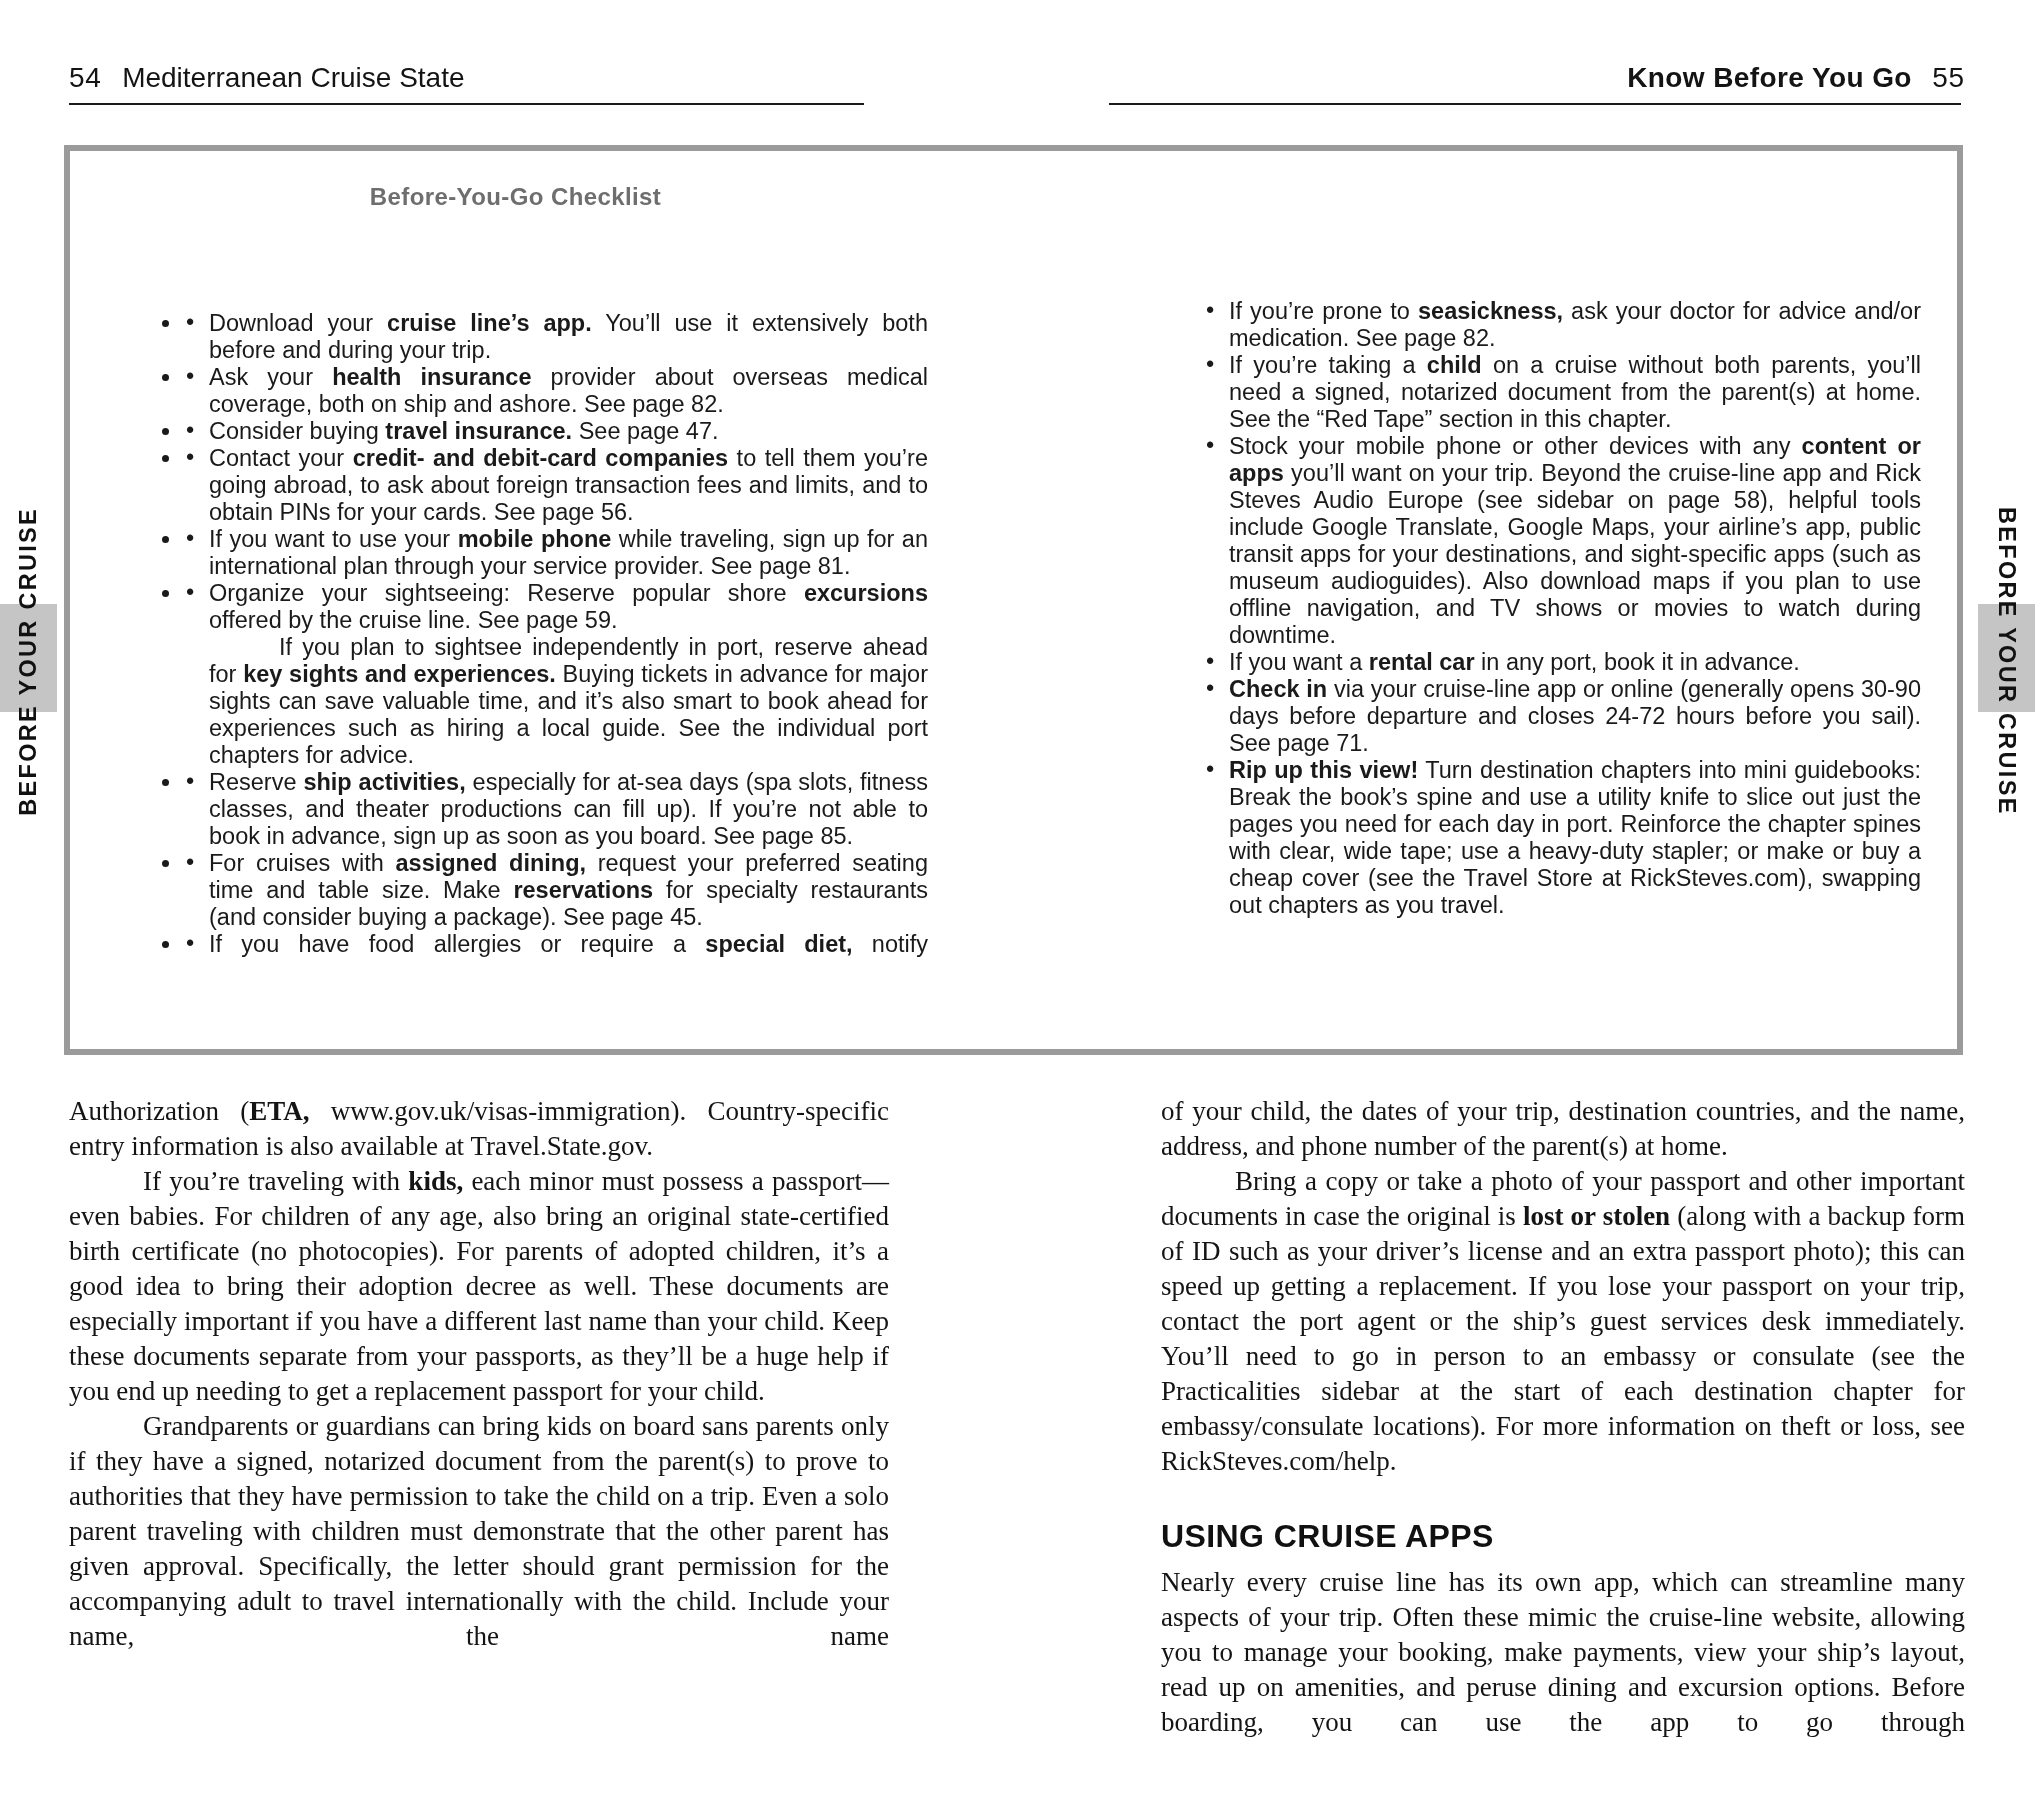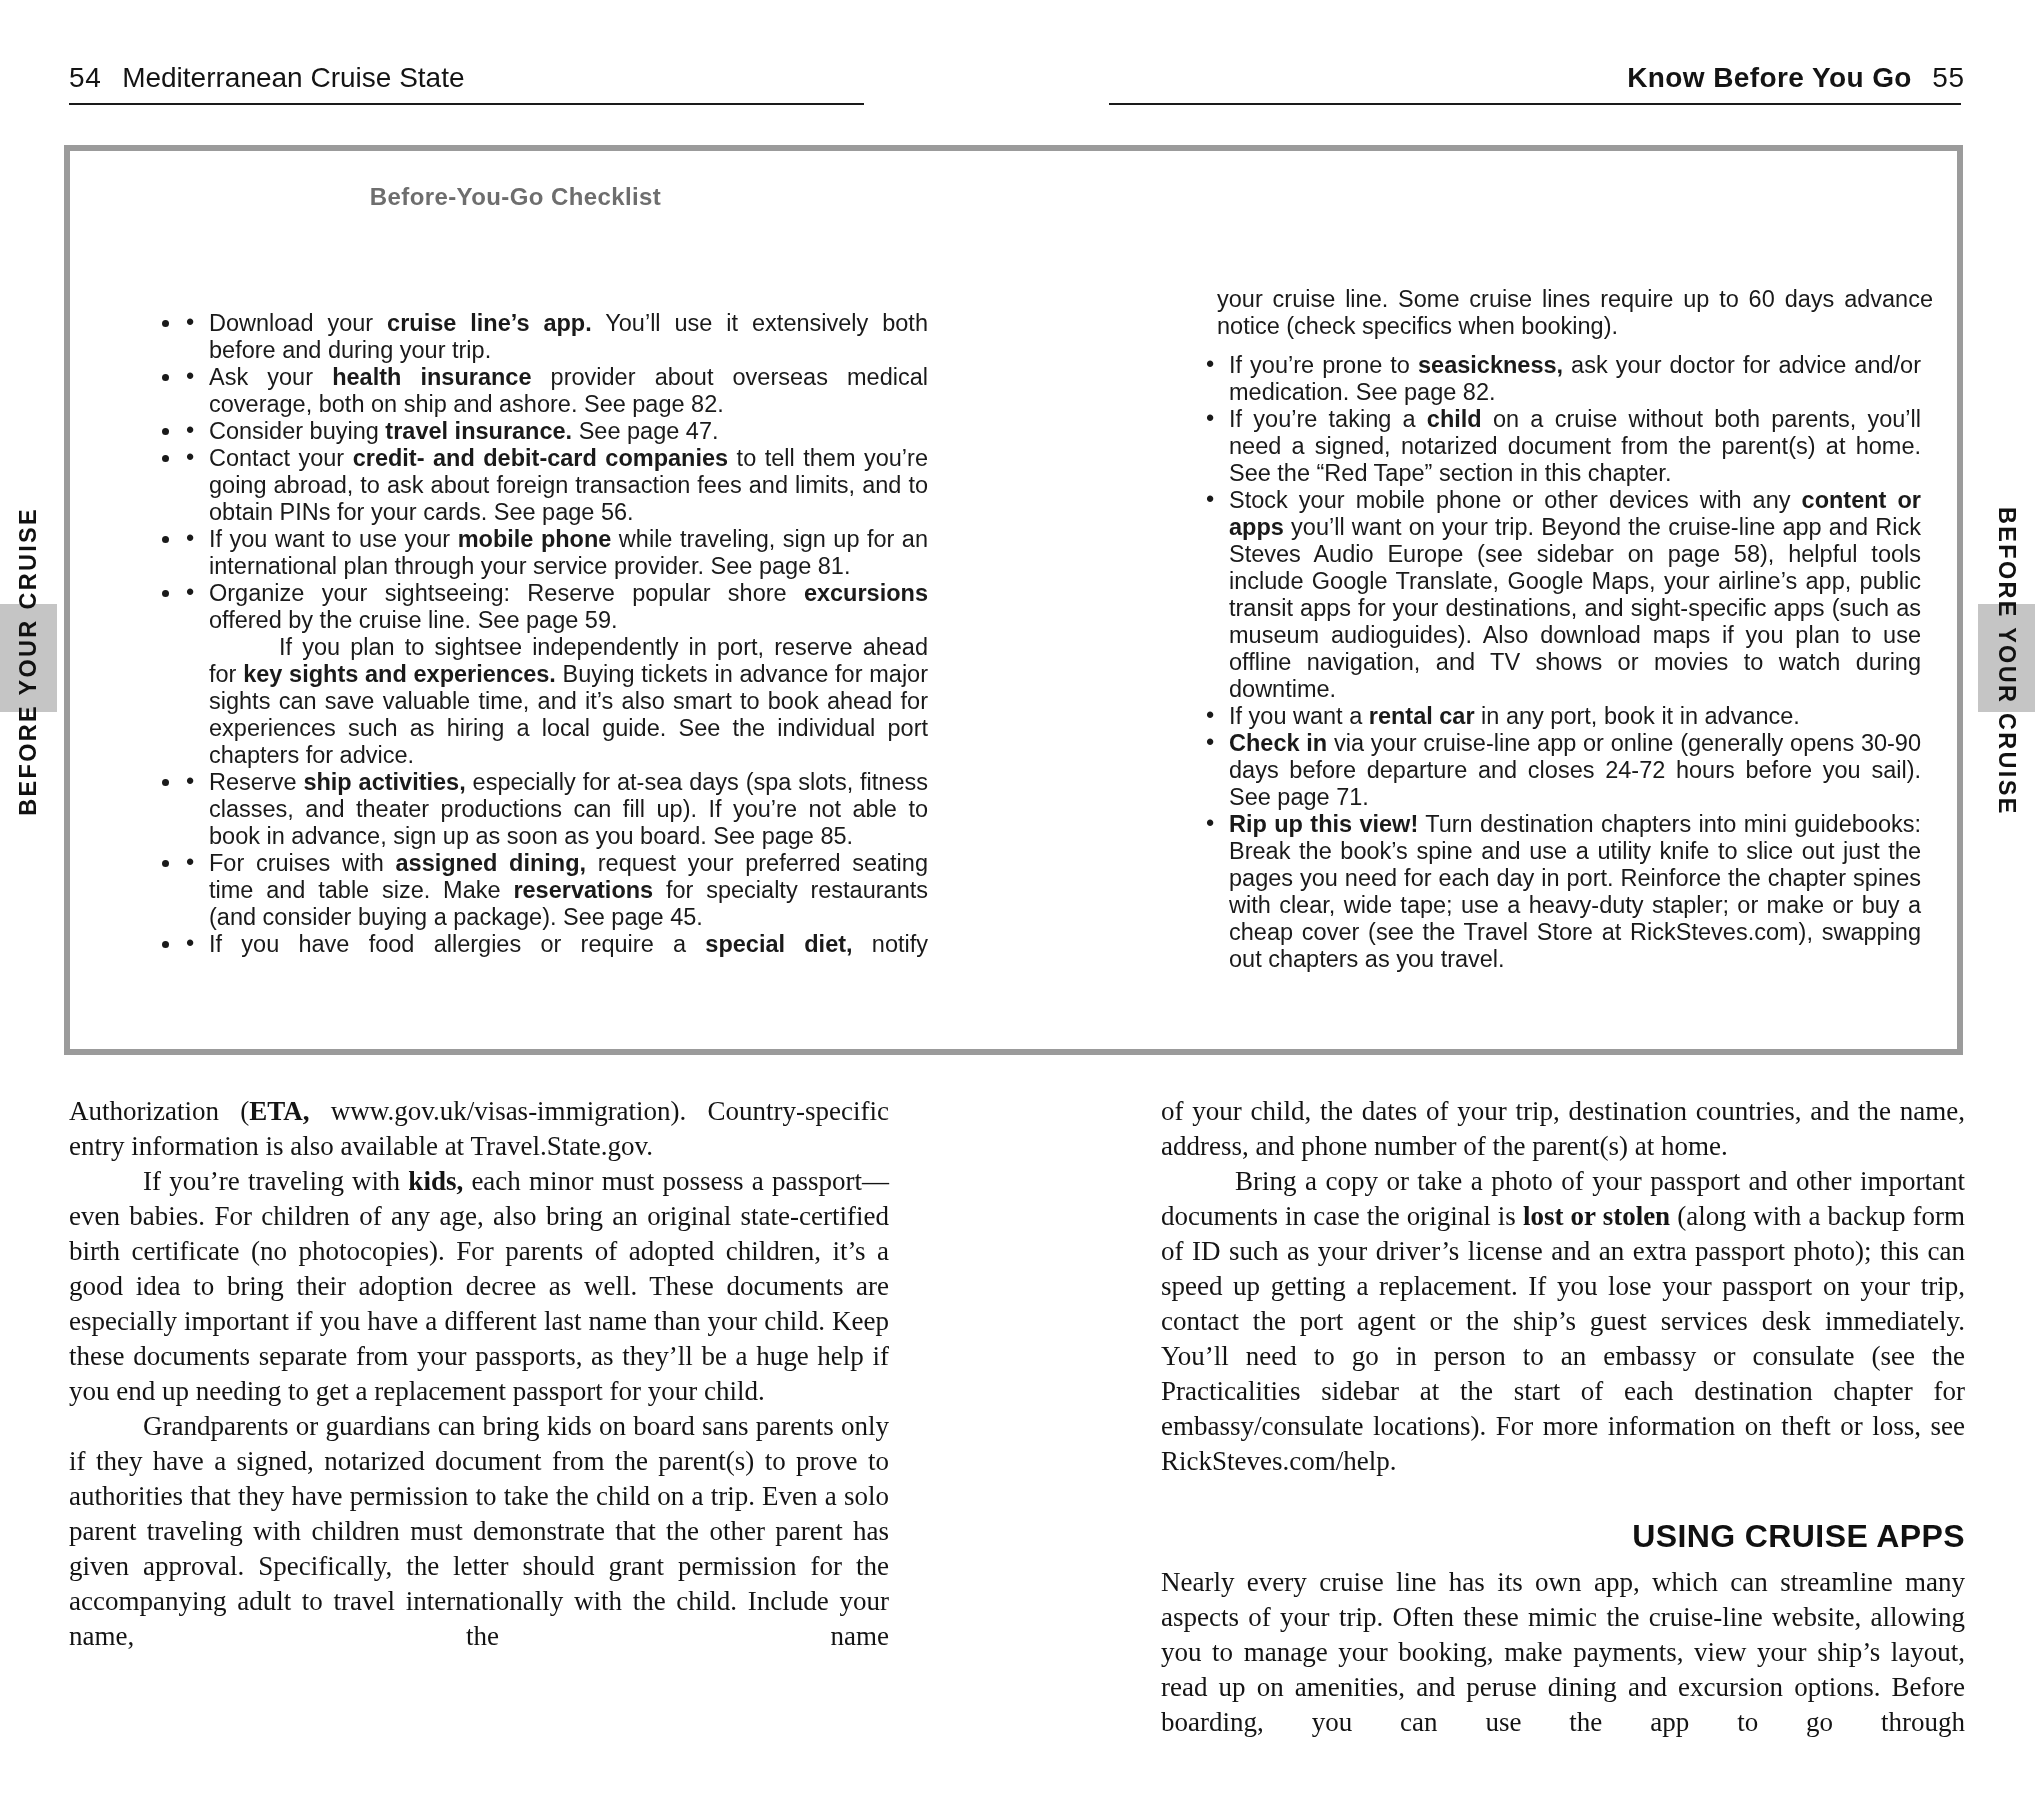--- a/index.html
+++ b/index.html
@@ -66,21 +66,20 @@
   }
   .body-left{left:69px;width:820px;}
   .body-right{left:1161px;width:804px;}
   .body-col p{margin:0;text-align:justify;}
   .body-col p.indent{text-indent:74px;}
   .section-heading{
     font-family:"Liberation Sans",sans-serif;
     font-weight:bold;font-size:32px;line-height:36px;
     letter-spacing:0.4px;color:#111;
     margin:39px 0 11px 0;
-    text-align:right;
   }
 </style>
 </head>
 <body>
 
 <div class="page" style="--box-border: #9b9b9b; --title-gray: #6e6e6e; --tab-gray: #c5c5c5; --rule-black: #1a1a1a;">
 
   <div class="header header-left">
     <span class="pagenum">54</span><span class="htitle">Mediterranean Cruise State</span>
   </div>
@@ -97,21 +96,20 @@
         <li>Ask your <strong>health insurance</strong> provider about overseas medical coverage, both on ship and ashore. See page 82.</li>
         <li>Consider buying <strong>travel insurance.</strong> See page 47.</li>
         <li>Contact your <strong>credit- and debit-card companies</strong> to tell them you’re going abroad, to ask about foreign transaction fees and limits, and to obtain PINs for your cards. See page 56.</li>
         <li>If you want to use your <strong>mobile phone</strong> while traveling, sign up for an international plan through your service provider. See page 81.</li>
         <li>Organize your sightseeing: Reserve popular shore <strong>excursions</strong> offered by the cruise line. See page 59.<p class="li-extra">If you plan to sightsee independently in port, reserve ahead for <strong>key sights and experiences.</strong> Buying tickets in advance for major sights can save valuable time, and it’s also smart to book ahead for experiences such as hiring a local guide. See the individual port chapters for advice.</p></li>
         <li>Reserve <strong>ship activities,</strong> especially for at-sea days (spa slots, fitness classes, and theater productions can fill up). If you’re not able to book in advance, sign up as soon as you board. See page 85.</li>
         <li>For cruises with <strong>assigned dining,</strong> request your preferred seating time and table size. Make <strong>reservations</strong> for specialty restaurants (and consider buying a package). See page 45.</li>
         <li class="jlast">If you have food allergies or require a <strong>special diet,</strong> notify</li>
       </ul>
     <div class="box-col col-right">
-      <p class="cont" id="checklist-right-intro">your cruise line. Some cruise lines require up to 60 days advance notice (check specifics when booking).</p>
       <ul id="checklist-right">
           <li>If you’re prone to <strong>seasickness,</strong> ask your doctor for advice and/or medication. See page 82.</li>
           <li>If you’re taking a <strong>child</strong> on a cruise without both parents, you’ll need a signed, notarized document from the parent(s) at home. See the “Red Tape” section in this chapter.</li>
           <li>Stock your mobile phone or other devices with any <strong>content or apps</strong> you’ll want on your trip. Beyond the cruise-line app and Rick Steves Audio Europe (see sidebar on page 58), helpful tools include Google Translate, Google Maps, your airline’s app, public transit apps for your destinations, and sight-specific apps (such as museum audioguides). Also download maps if you plan to use offline navigation, and TV shows or movies to watch during downtime.</li>
           <li>If you want a <strong>rental car</strong> in any port, book it in advance.</li>
           <li><strong>Check in</strong> via your cruise-line app or online (generally opens 30-90 days before departure and closes 24-72 hours before you sail). See page 71.</li>
           <li><strong>Rip up this view!</strong> Turn destination chapters into mini guidebooks: Break the book’s spine and use a utility knife to slice out just the pages you need for each day in port. Reinforce the chapter spines with clear, wide tape; use a heavy-duty stapler; or make or buy a cheap cover (see the Travel Store at RickSteves.com), swapping out chapters as you travel.</li>
         </ul>
     </div>
   </section>

